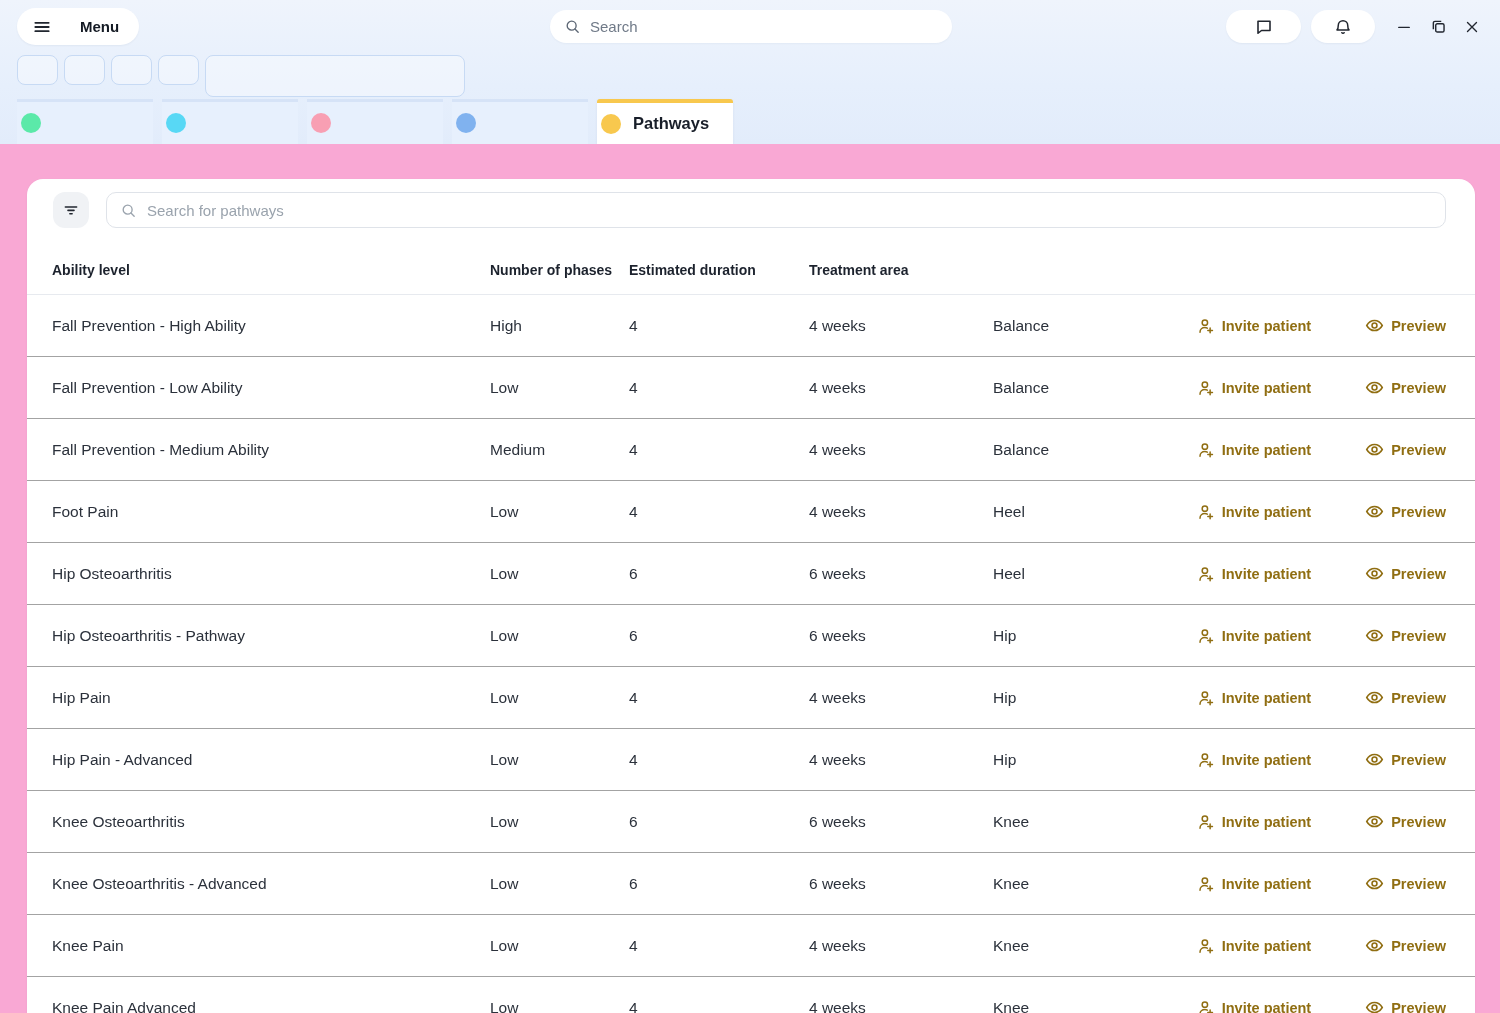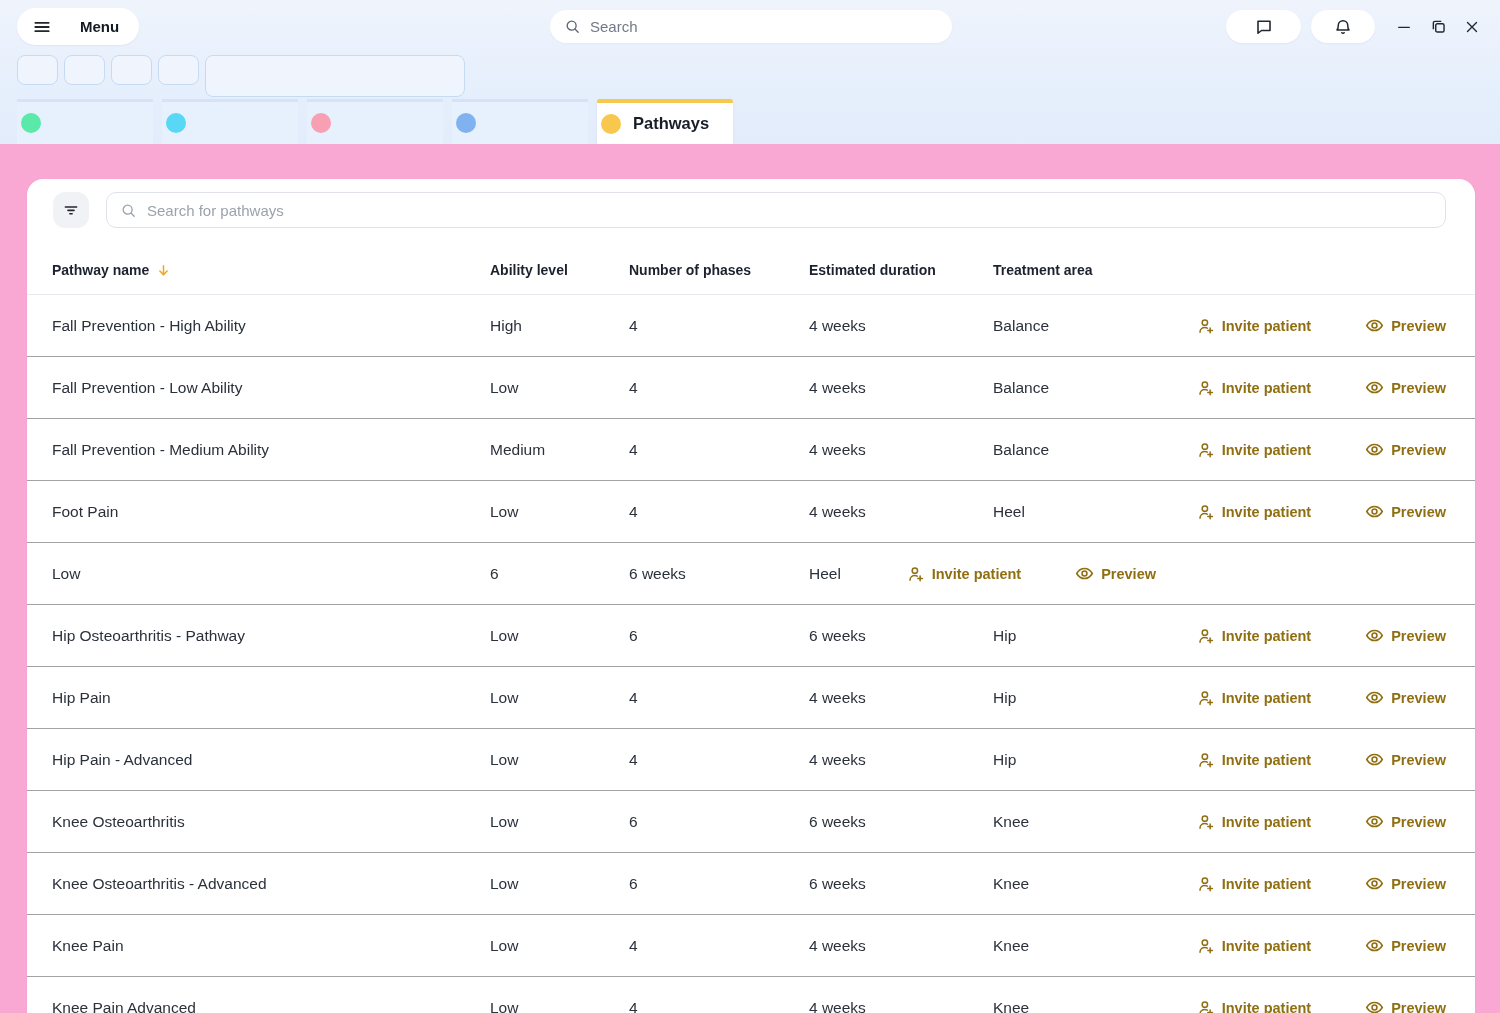--- a/index.html
+++ b/index.html
@@ -223,29 +223,20 @@
             <circle cx="10.8" cy="10.8" r="6.3"></circle>
               <path d="M15.5 15.5 20 20"></path>
           </svg>
         </span>
         <input type="text" placeholder="Search for pathways" style="">
       </div>
     </div>
 
     <div class="table">
       <div class="thead">
-        <div class="th">
-          <span>Pathway name</span>
-          <span class="sort-arrow">
-            <svg width="15" height="15" viewBox="0 0 24 24" fill="none" stroke="currentColor" stroke-width="2.4" stroke-linecap="round" stroke-linejoin="round">
-              <path d="M12 4.5v14"></path>
-                <path d="M6.2 12.8 12 18.6l5.8-5.8"></path>
-            </svg>
-          </span>
-        </div>
         <div class="th">Ability level</div>
         <div class="th">Number of phases</div>
         <div class="th">Estimated duration</div>
         <div class="th">Treatment area</div>
         <div class="th"></div>
       </div>
       <div id="table-body">
           <div class="trow">
             <div class="cell">Fall Prevention - High Ability</div>
             <div class="cell">High</div>
@@ -356,20 +347,21 @@
     <svg width="19" height="19" viewBox="0 0 24 24" fill="none" stroke="currentColor" stroke-width="2">
       <path d="M2.2 12S5.8 5.6 12 5.6 21.8 12 21.8 12 18.2 18.4 12 18.4 2.2 12 2.2 12z"></path>
       <circle cx="12" cy="12" r="3.1"></circle>
     </svg>
   </span>
 <span>Preview</span>
               </button>
             </div>
           </div>
           <div class="trow">
+            <div class="cell">Hip Osteoarthritis</div>
             <div class="cell">Low</div>
             <div class="cell">6</div>
             <div class="cell">6 weeks</div>
             <div class="cell">Heel</div>
             <div class="actions-cell">
               <button class="action-btn">
   <span class="icon">
     <svg width="18" height="18" viewBox="0 0 24 24" fill="none" stroke="currentColor" stroke-width="2" stroke-linecap="round" stroke-linejoin="round">
       <circle cx="10.5" cy="7.5" r="3.6"></circle>
       <path d="M4 20.2c0-3.7 2.9-6.1 6.5-6.1 1.2 0 2.3.3 3.3.8"></path>

